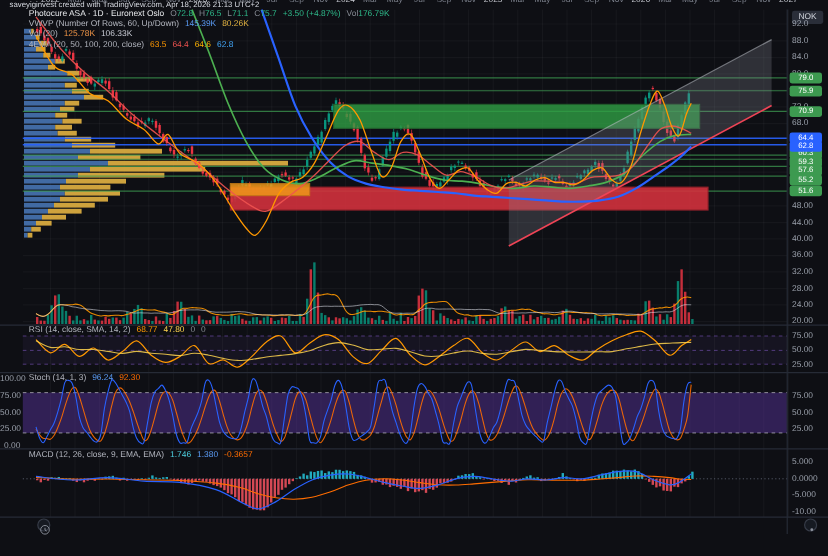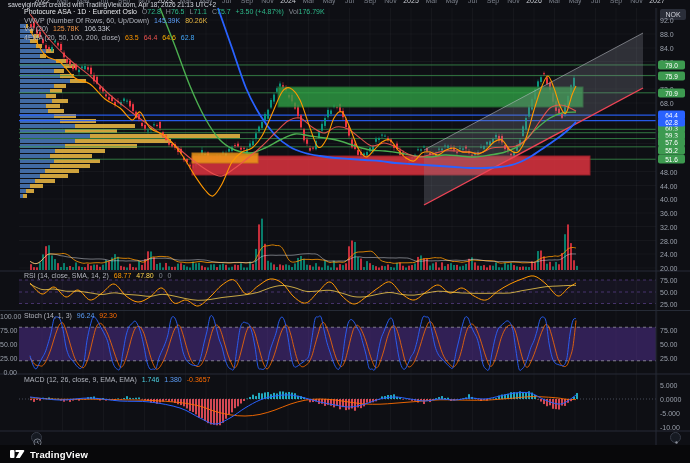--- a/index.html
+++ b/index.html
@@ -1082,21 +1082,14 @@
       <circle cx="4.5" cy="4.5" r="3.6" fill="none" stroke="#8a8f9a" stroke-width="0.8"></circle>
       <path d="M4.5 2.8 v1.9 l1.4 0.9" stroke="#8a8f9a" stroke-width="0.8" fill="none"></path>
     </svg>
   </div>
   <div class="circle-btn" style="left:670px;top:432px;">
     <svg width="9" height="9" style="margin:0.5px;">
       <circle cx="4.5" cy="4.5" r="1.2" fill="#8a8f9a"></circle>
     </svg>
   </div>
 
-  <div id="bottom-bar">
-    <svg width="15" height="12">
-      <rect x="0" y="2" width="4.5" height="8" rx="1" fill="#fff"></rect>
-      <path d="M5.5 2 h8 a0.8 0.8 0 0 1 0.7 1.2 L9.8 10 H5.8 l3.4 -6 h-3.7 z" fill="#fff"></path>
-    </svg>
-    <span class="brand">TradingView</span>
-  </div>
 
 </div>
 
 </body></html>

